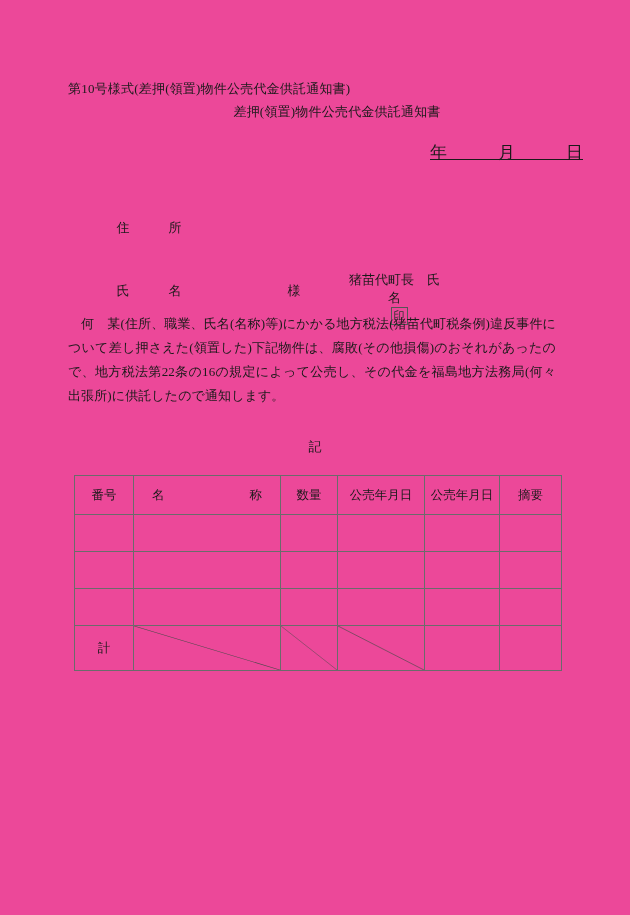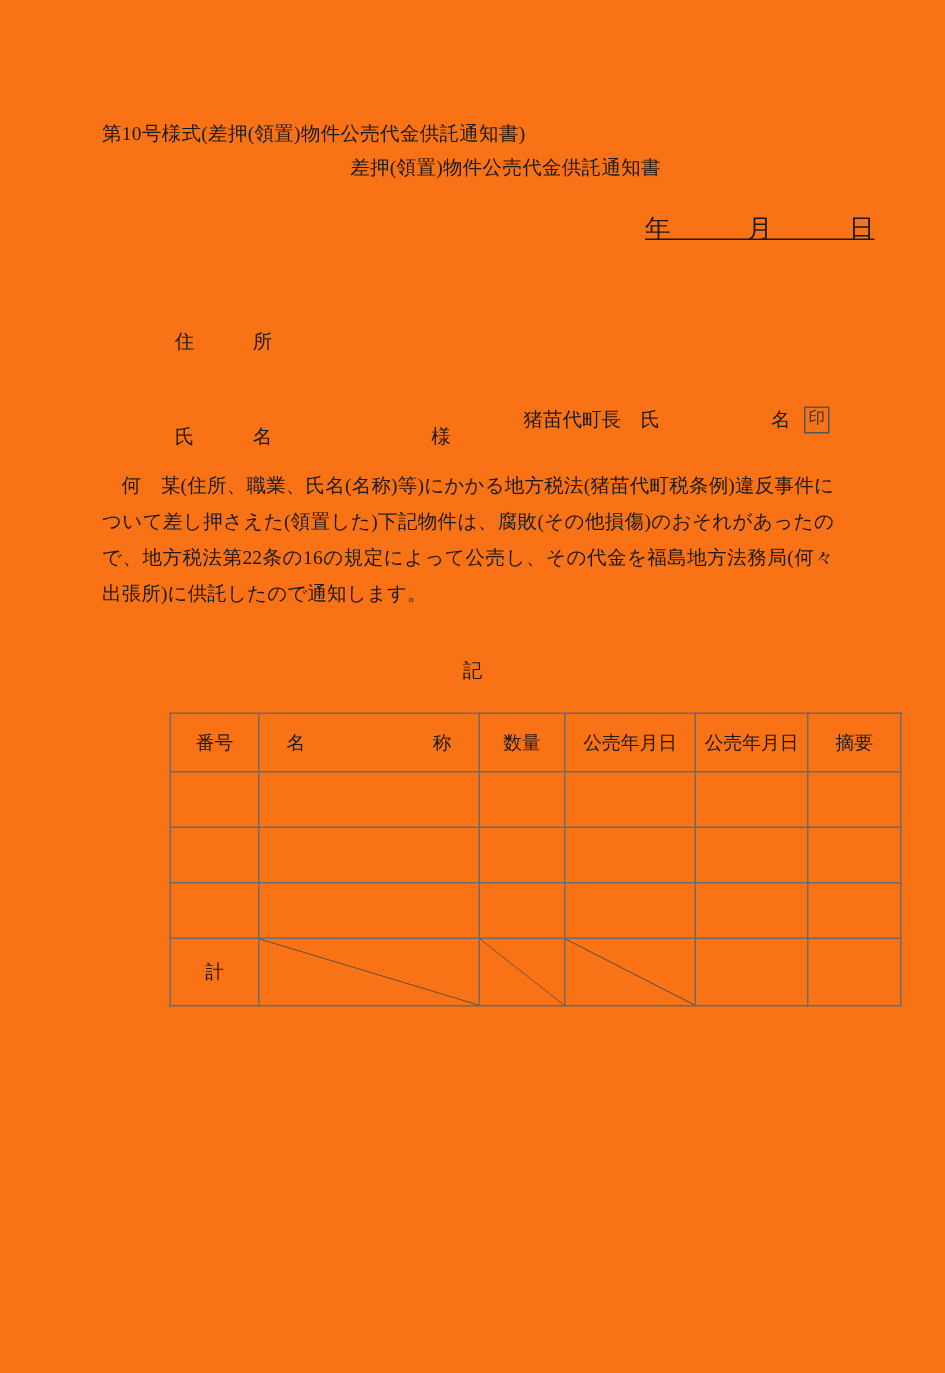--- a/index.html
+++ b/index.html
@@ -12,21 +12,21 @@
     height: 915px;
     position: relative;
     font-family: "Liberation Serif", "DejaVu Serif", serif;
     color: #1a1a1a;
     overflow: hidden;
   }
 
   .page {
     position: absolute;
     inset: 0;
-    background: #f97316;
+    background: #ec4899;
   }
 
   
   .form-code {
     position: absolute;
     left: 68px;
     top: 80px;
     font-size: 13px;
     letter-spacing: 0.2px;
     white-space: nowrap;
@@ -69,21 +69,22 @@
   }
 
   
   .issuer {
     position: absolute;
     left: 349px;
     top: 271px;
     font-size: 13px;
     white-space: pre;
     display: flex;
-    align-items: flex-start;
+    align-items: center;
+    flex-direction: column;
   }
   .issuer .gap {
     display: inline-block;
     width: 74px;
   }
   .seal-box {
     display: inline-block;
     border: 1px solid #555;
     font-size: 11px;
     line-height: 1;
@@ -114,21 +115,20 @@
     text-align: center;
     font-size: 13px;
   }
 
   
   .tbl-wrap {
     position: absolute;
     left: 74px;
     top: 475px;
     width: 481px;
-    margin-left: 39px;
   }
   table.grid {
     border-collapse: collapse;
     width: 481px;
     table-layout: fixed;
   }
   table.grid td {
     border: 1px solid #6b6b6b;
     height: 34px;
     font-size: 12.5px;

